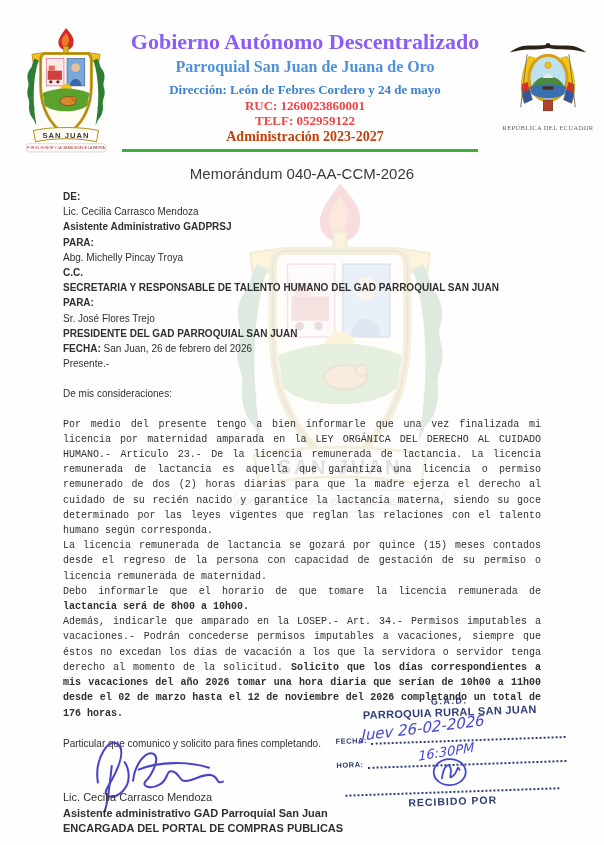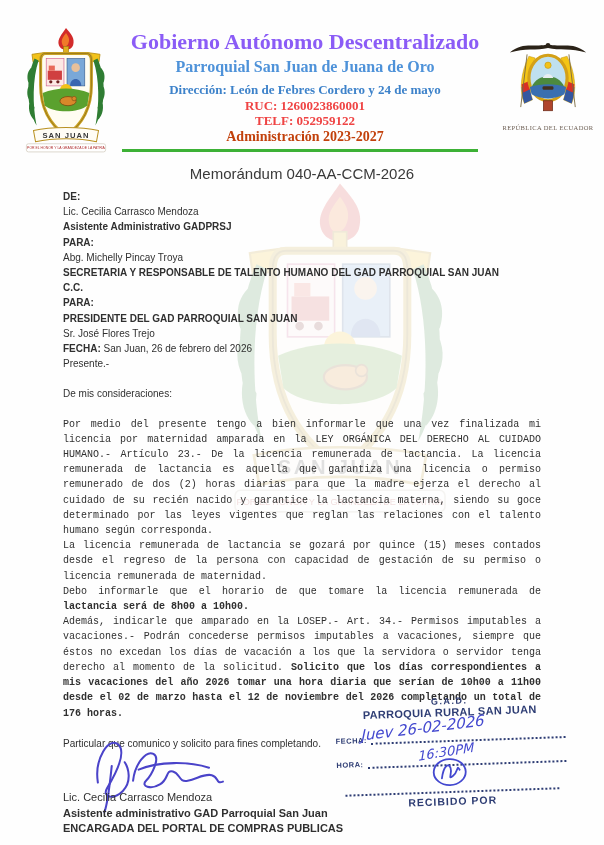--- a/index.html
+++ b/index.html
@@ -134,25 +134,25 @@
   </div>
 
   <div class="memo-number">Memorándum 040-AA-CCM-2026</div>
 
   <div class="body-text">
     <div class="ln b">DE:</div>
     <div class="ln">Lic. Cecilia Carrasco Mendoza</div>
     <div class="ln b">Asistente Administrativo GADPRSJ</div>
     <div class="ln b">PARA:</div>
     <div class="ln">Abg. Michelly Pincay Troya</div>
+    <div class="ln b">C.C.</div>
     <div class="ln b">SECRETARIA Y RESPONSABLE DE TALENTO HUMANO DEL GAD PARROQUIAL SAN JUAN</div>
-    <div class="ln b">C.C.</div>
     <div class="ln b">PARA:</div>
+    <div class="ln">Sr. José Flores Trejo</div>
     <div class="ln b">PRESIDENTE DEL GAD PARROQUIAL SAN JUAN</div>
-    <div class="ln">Sr. José Flores Trejo</div>
     <div class="ln"><span class="b">FECHA:</span> <span>San Juan, 26 de febrero del 2026</span></div>
     <div class="ln">Presente.-</div>
     <div class="gap"></div>
     <div class="ln">De mis consideraciones:</div>
     <div class="gap"></div>
     <div class="par">Por medio del presente tengo a bien informarle que una vez finalizada mi licencia por maternidad amparada en la LEY ORGÁNICA DEL DERECHO AL CUIDADO HUMANO.- Artículo 23.- De la licencia remunerada de lactancia. La licencia remunerada de lactancia es aquella que garantiza una licencia o permiso remunerado de dos (2) horas diarias para que la madre ejerza el derecho al cuidado de su recién nacido y garantice la lactancia materna, siendo su goce determinado por las leyes vigentes que reglan las relaciones con el talento humano según corresponda.</div>
     <div class="par">La licencia remunerada de lactancia se gozará por quince (15) meses contados desde el regreso de la persona con capacidad de gestación de su permiso o licencia remunerada de maternidad.</div>
     <div class="par"><span>Debo informarle que el horario de que tomare la licencia remunerada de </span><span class="b">lactancia será de 8h00 a 10h00.</span></div>
     <div class="par"><span>Además, indicarle que amparado en la LOSEP.- Art. 34.- Permisos imputables a vacaciones.- Podrán concederse permisos imputables a vacaciones, siempre que éstos no excedan los días de vacación a los que la servidora o servidor tenga derecho al momento de la solicitud. </span><span class="b">Solicito que los días correspondientes a mis vacaciones del año 2026 tomar una hora diaria que serían de 10h00 a 11h00 desde el 02 de marzo hasta el 12 de noviembre del 2026 completando un total de 176 horas.</span></div>
     <div class="gap"></div>

